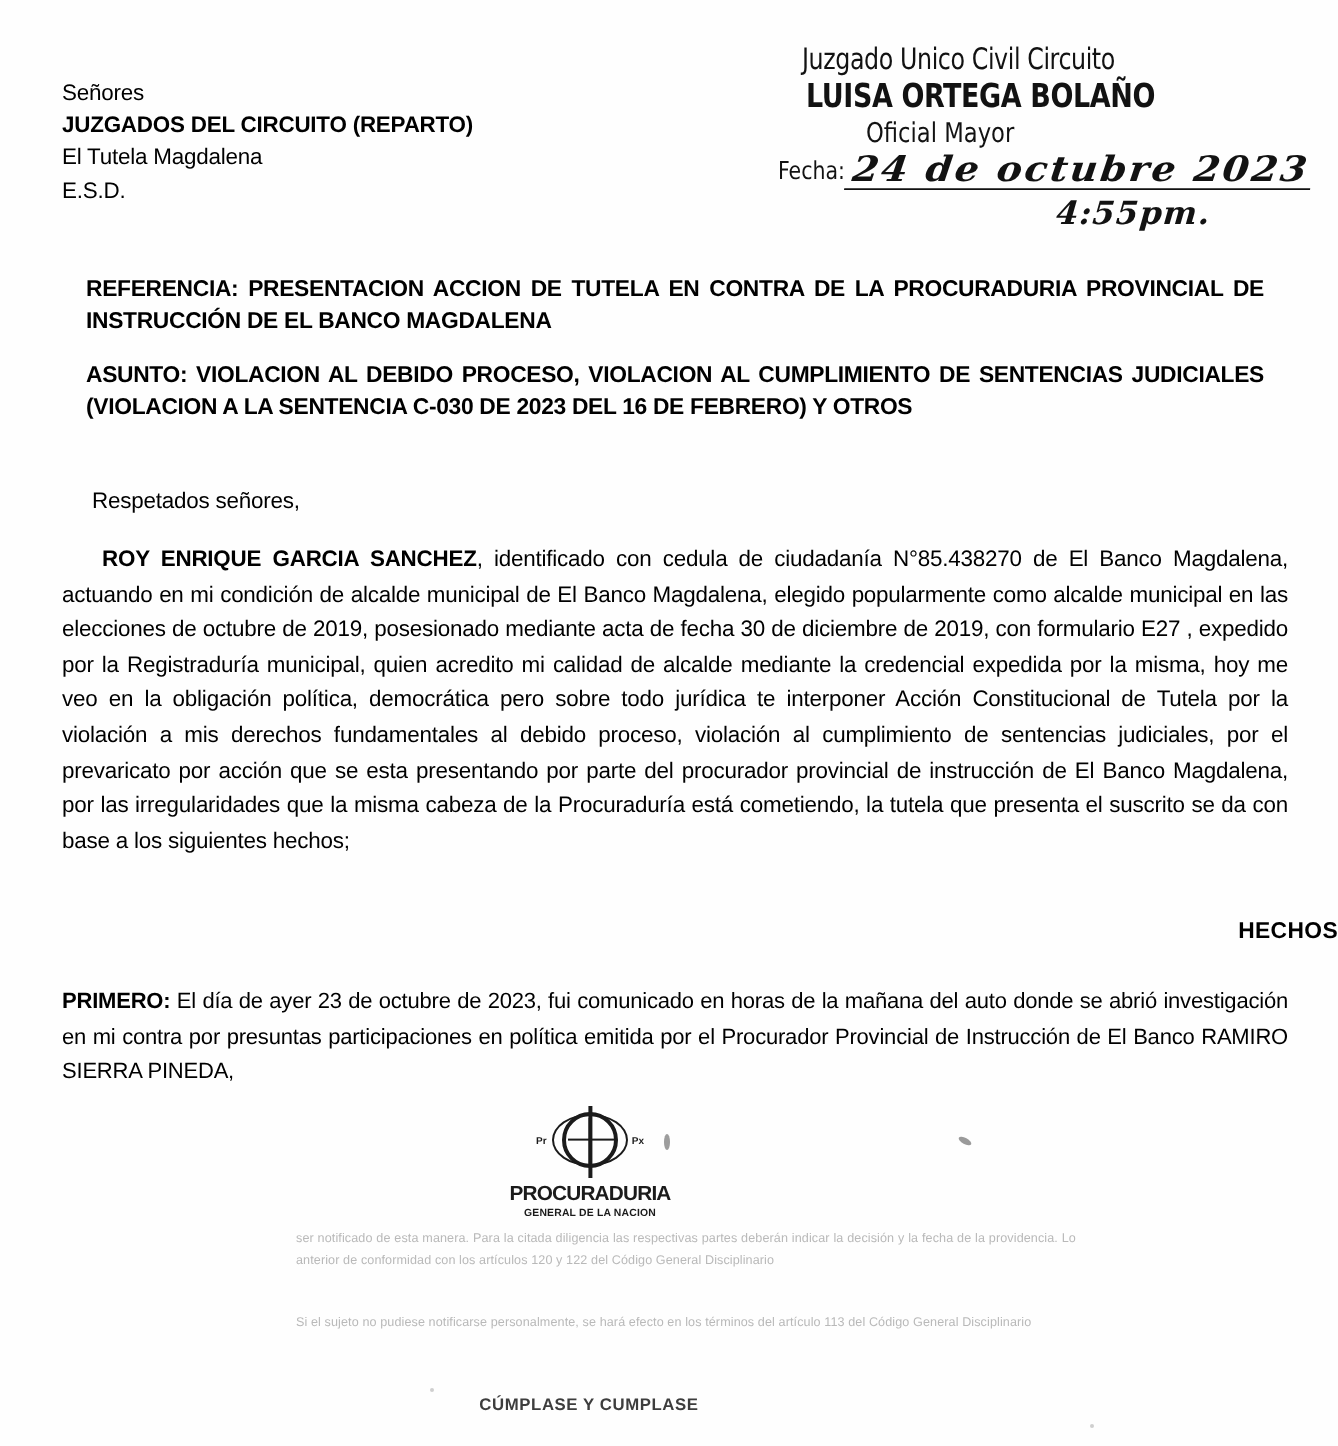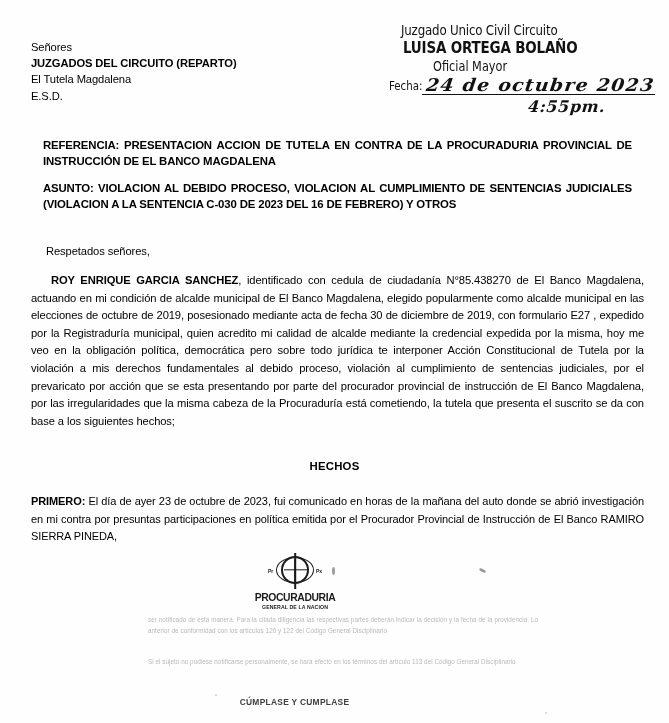--- a/index.html
+++ b/index.html
@@ -138,21 +138,21 @@
     text-align-last: left;
     letter-spacing: -0.1px;
   }
   .body-par b { font-weight: bold; margin-left: 20px; }
 
   .hechos-title {
     position: absolute;
     left: 0;
     top: 460px;
     width: 669px;
-    text-align: center;
+    text-align: right;
     font-size: 11.4px;
     font-weight: bold;
     letter-spacing: 0.2px;
   }
 
   .primero-par {
     position: absolute;
     left: 31px;
     top: 493px;
     width: 613px;

